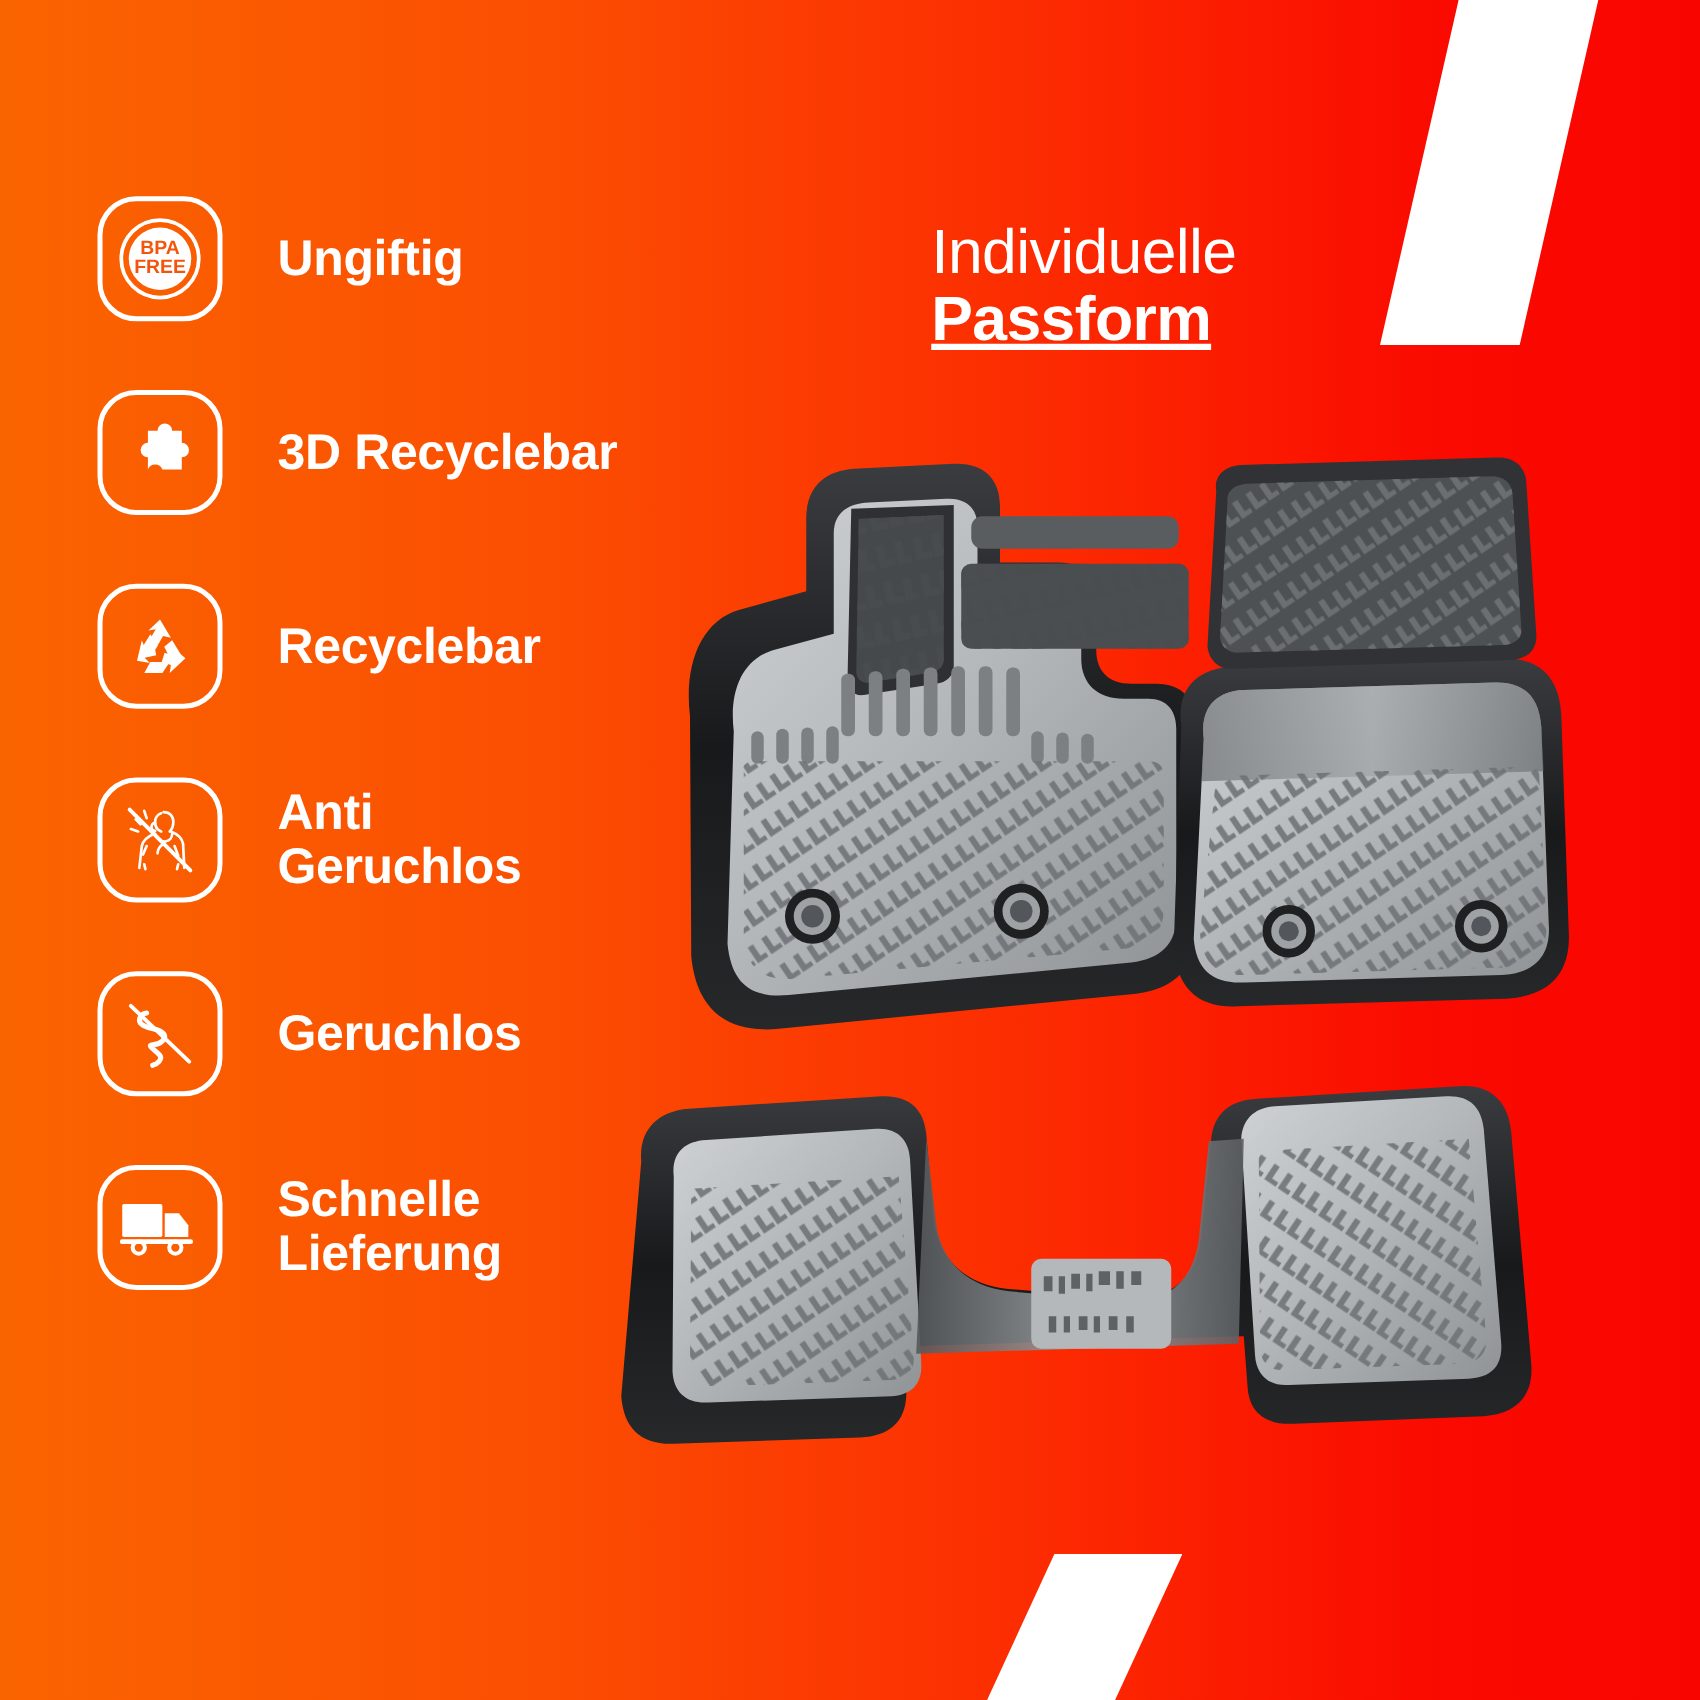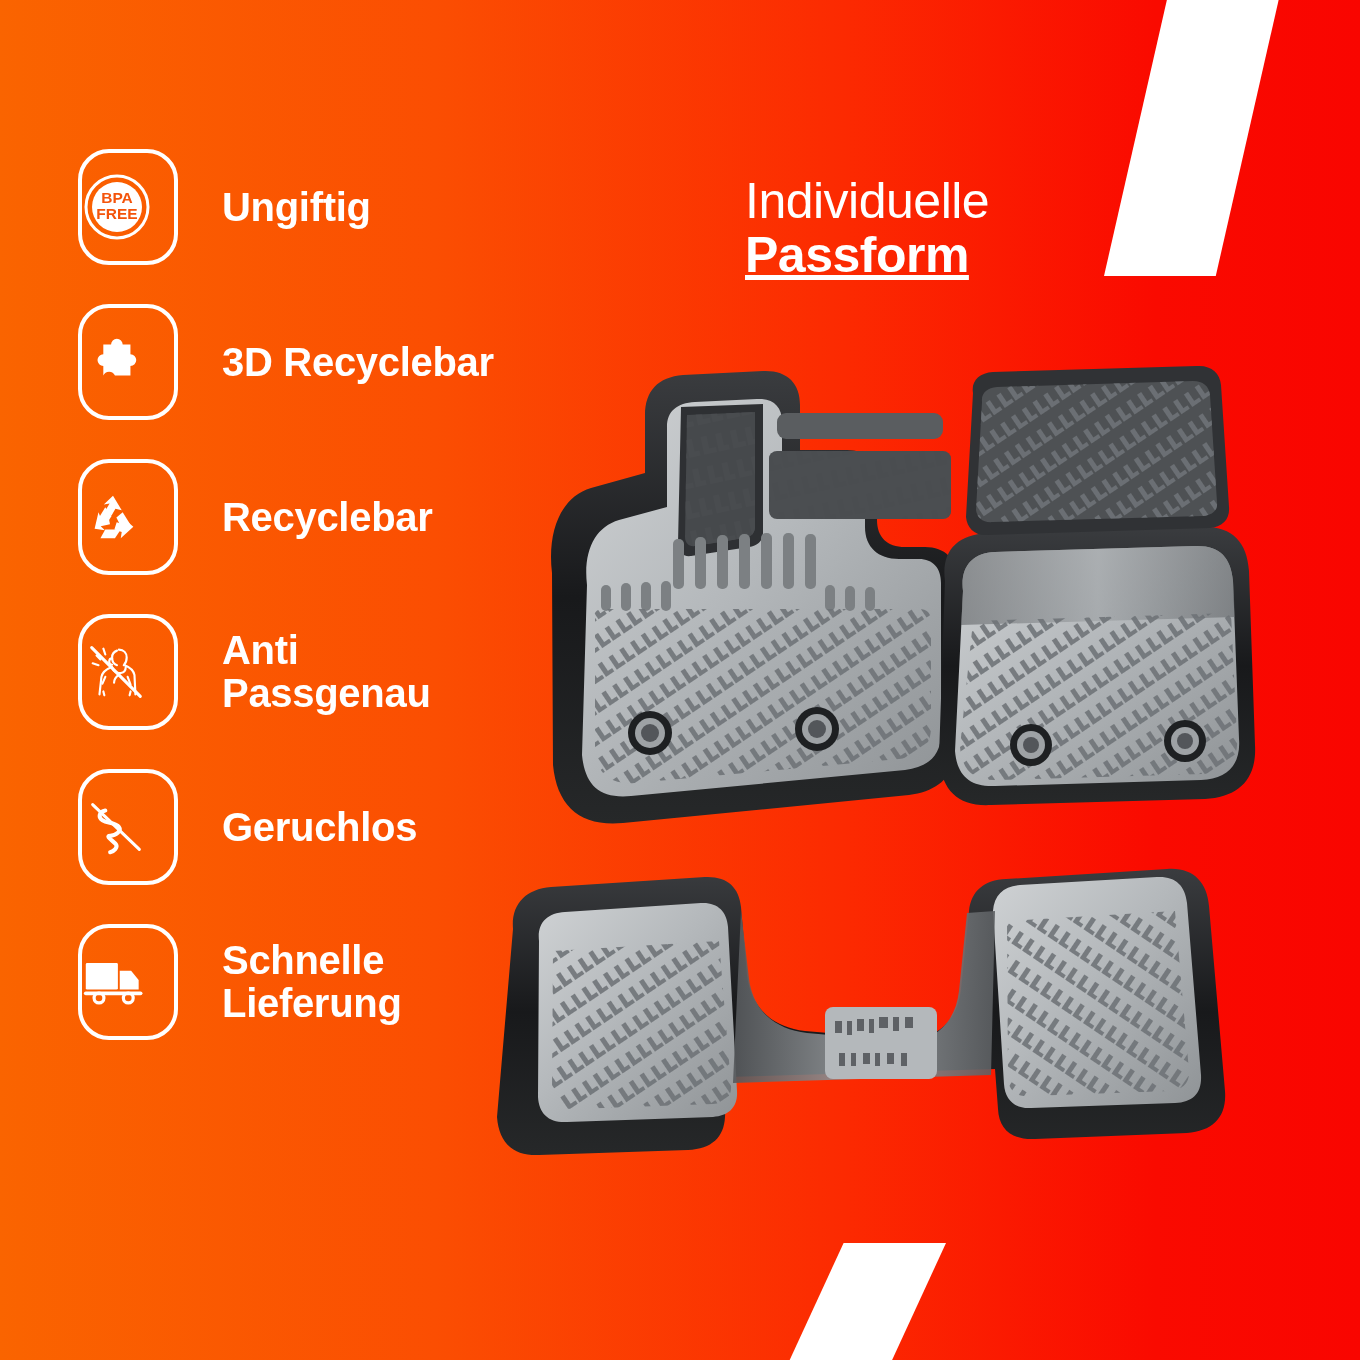--- a/index.html
+++ b/index.html
@@ -18,23 +18,23 @@
   }
   #slash-bottom {
     top:1243px; left:786px; width:160px; height:125px;
     clip-path:polygon(36% 0%, 100% 0%, 64% 100%, 0% 100%);
   }
 
   
   #feature-list { position:absolute; left:78px; top:157px; width:470px; }
   .feature-row { display:flex; align-items:center; height:100px; margin-bottom:55px; }
   .feature-icon {
-    width:100px; height:116px; flex:0 0 100px;
+    width:100px; height:100px; flex:0 0 100px;
     border:4.5px solid #ffffff; border-radius:31px;
-    display:flex; align-items:center; 
+    display:flex; align-items:center; justify-content:center;
   }
   .feature-icon svg { display:block; }
   .feature-label {
     margin-left:44px; color:#ffffff; font-weight:bold;
     font-size:40px; line-height:1.07; letter-spacing:-0.3px;
     white-space:pre-line;
   }
 
   
   #headline { position:absolute; left:745px; top:174px; color:#ffffff; }
@@ -107,21 +107,21 @@
           <path d="M44 28c5 2 9 5 10 10l1 20"></path>
           <path d="M31 30c1 4 5 7 9 6 3-.5 5-3 5-6"></path>
           <path d="M24 40l-3 7M22 55l1 4M47 40l3 8M50 55l-1 4"></path>
           <path d="M19 22l-4-4M17 28l-6-2M24 17l-2-6"></path>
           <path d="M38 38c-3 2-5 5-5 8"></path>
         </g>
         <line x1="10" y1="10" x2="60" y2="60" stroke="#fff" stroke-width="3.2" stroke-linecap="round"></line>
       </svg>
     </div>
     <div class="feature-label">Anti
-Passgenau</div>
+Geruchlos</div>
   </div>
 
   <div class="feature-row">
     <div class="feature-icon">
       <svg viewBox="0 0 70 70" width="68" height="68">
         <path fill="none" stroke="#fff" stroke-width="4.2" stroke-linecap="round" stroke-linejoin="round" d="M24 18c-6 1-8 7-3 10s14 3 17 7-3 9-9 9 4 6 6 9-2 7-6 8"></path>
         <line x1="11" y1="12" x2="59" y2="58" stroke="#fff" stroke-width="3.2" stroke-linecap="round"></line>
       </svg>
     </div>
     <div class="feature-label">Geruchlos</div>

